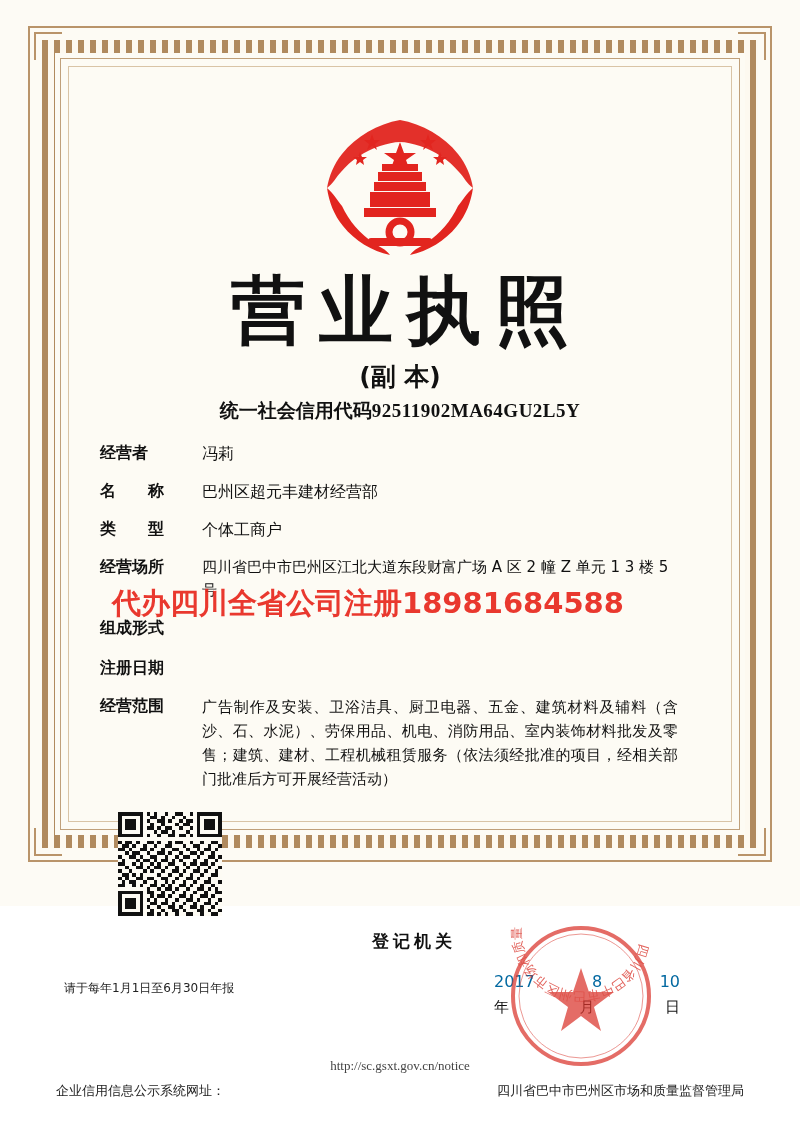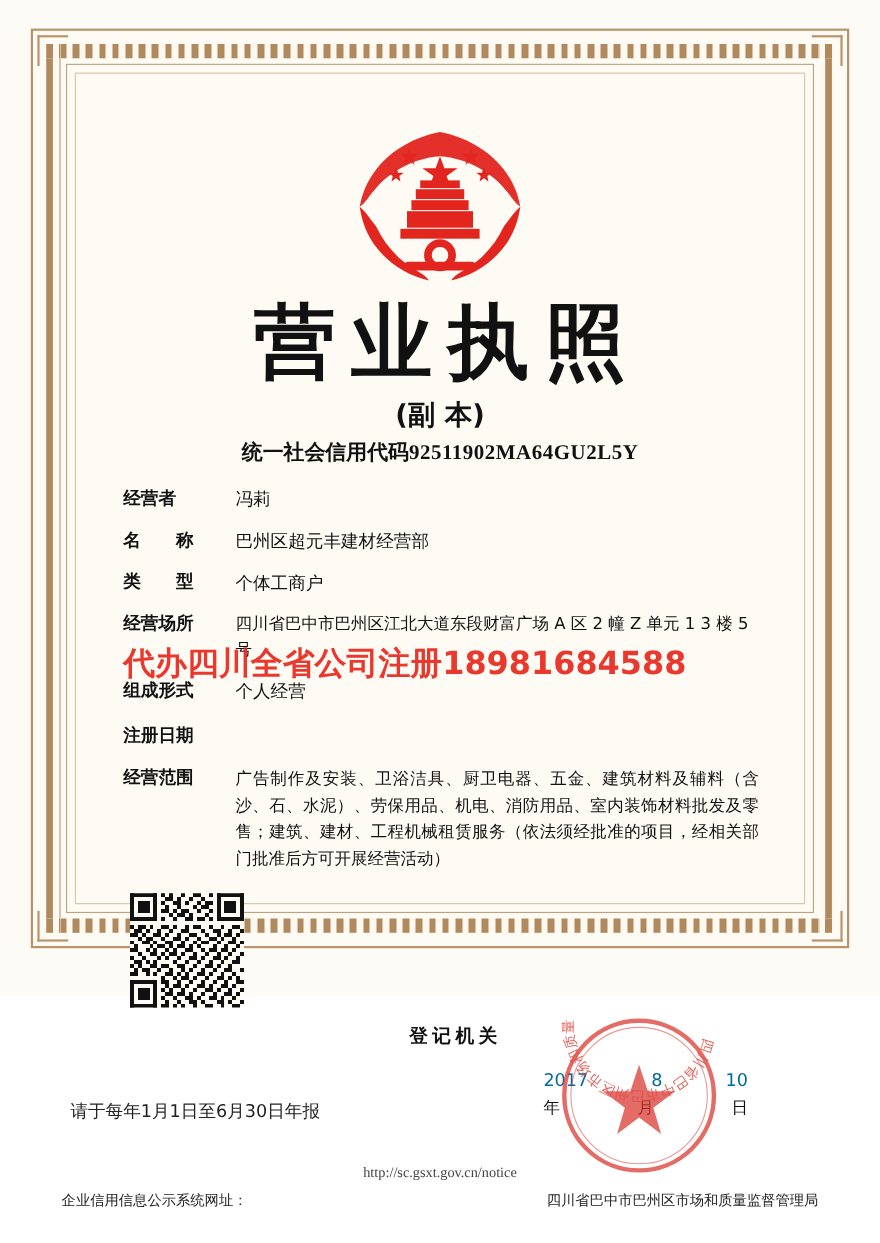--- a/index.html
+++ b/index.html
@@ -70,21 +70,21 @@
     color:#111;
   }
   .credit-line .code{
     font-family:"Liberation Serif", serif;
     font-weight:bold;
     letter-spacing:0.5px;
   }
 
   
   .fields{
-    position:absolute;left:112px;top:442px;width:578px;
+    position:absolute;left:100px;top:442px;width:578px;
   }
   .row{
     display:flex;
     align-items:flex-start;
     margin-bottom:15px;
   }
   .label{
     width:96px;flex:0 0 96px;
     font-family:"DejaVu Sans", sans-serif;
     font-weight:bold;
@@ -148,23 +148,23 @@
     font-size:15px;
     color:#111;
     display:flex;justify-content:space-between;
   }
   .seal{
     position:absolute;left:505px;top:920px;width:152px;height:152px;
     z-index:5;
     opacity:.85;
   }
   .notice{
-    position:absolute;left:64px;top:1000px;
-    font-family:"DejaVu Sans", sans-serif;
-    font-size:16px;
+    position:absolute;left:64px;top:980px;
+    font-family:"DejaVu Sans", sans-serif;
+    font-size:12px;
     color:#222;
     white-space:nowrap;
   }
   .url{
     position:absolute;left:0;right:0;top:1058px;
     text-align:center;
     font-family:"Liberation Serif", serif;
     font-size:13px;
     color:#444;
   }
@@ -245,21 +245,20 @@
       <div class="value">个体工商户</div>
     </div>
 
     <div class="row">
       <div class="label">经营场所</div>
       <div class="value small">四川省巴中市巴州区江北大道东段财富广场 A 区 2 幢 Z 单元 1 3 楼 5 号</div>
     </div>
 
     <div class="row">
       <div class="label">组成形式</div>
-      <div class="value">个人经营</div>
     </div>
 
     <div class="row" style="margin-top:18px;">
       <div class="label">注册日期</div>
     </div>
 
     <div class="row" style="margin-top:16px;">
       <div class="label">经营范围</div>
       <div class="value scope">广告制作及安装、卫浴洁具、厨卫电器、五金、建筑材料及辅料（含沙、石、水泥）、劳保用品、机电、消防用品、室内装饰材料批发及零售；建筑、建材、工程机械租赁服务（依法须经批准的项目，经相关部门批准后方可开展经营活动）</div>
     </div>

